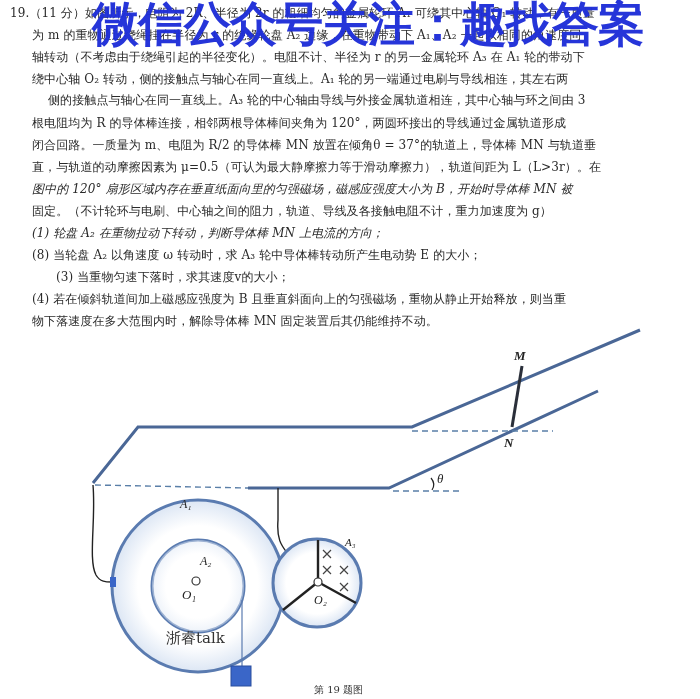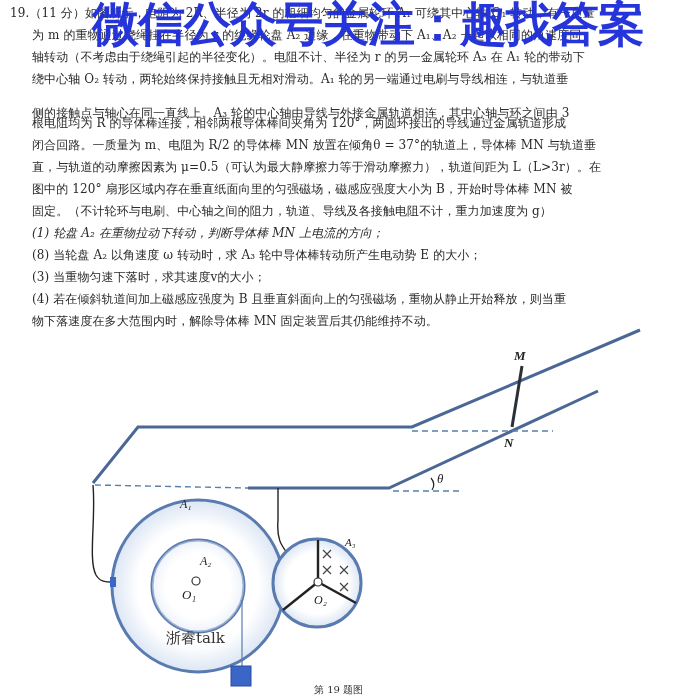--- a/index.html
+++ b/index.html
@@ -16,30 +16,30 @@
   .caption { position:absolute; left:314px; top:683px; font-size:10px; color:#333; white-space:nowrap; }
   .wm-talk { font-family:"DejaVu Serif", serif; fill:#333; }
 </style>
 </head>
 <body>
 
 <div class="text-block">
   <div class="line" style="top:0px;">19.（11 分）如图所示，电阻为 2R、半径为 2r 的粗细均匀的金属轮环 A₁ 可绕其中心轴 O₁ 转动，有一质量</div>
   <div class="line indent" style="top:22px;">为 m 的重物通过绕绳挂在半径为 r 的绝缘轮盘 A₂ 边缘，在重物带动下 A₁、A₂ 一起以相同的角速度同</div>
   <div class="line indent" style="top:44px;">轴转动（不考虑由于绕绳引起的半径变化）。电阻不计、半径为 r 的另一金属轮环 A₃ 在 A₁ 轮的带动下</div>
-  <div class="line indent" style="top:66px;">绕中心轴 O₂ 转动，两轮始终保持接触且无相对滑动。A₁ 轮的另一端通过电刷与导线相连，与轨道垂</div>
-  <div class="line indent" style="top:100px;">侧的接触点与轴心在同一直线上。A₃ 轮的中心轴由导线与外接金属轨道相连，其中心轴与环之间由 3</div>
+  <div class="line indent" style="top:66px;">绕中心轴 O₂ 转动，侧的接触点与轴心在同一直线上。A₁ 轮的另一端通过电刷与导线相连，其左右两</div>
+  <div class="line indent" style="top:87px;margin-left:16px;">侧的接触点与轴心在同一直线上。A₃ 轮的中心轴由导线与外接金属轨道相连，其中心轴与环之间由 3</div>
   <div class="line indent" style="top:110px;">根电阻均为 R 的导体棒连接，相邻两根导体棒间夹角为 120°，两圆环接出的导线通过金属轨道形成</div>
   <div class="line indent" style="top:132px;">闭合回路。一质量为 m、电阻为 R/2 的导体棒 MN 放置在倾角θ = 37°的轨道上，导体棒 MN 与轨道垂</div>
   <div class="line indent" style="top:154px;">直，与轨道的动摩擦因素为 μ=0.5（可认为最大静摩擦力等于滑动摩擦力），轨道间距为 L（L&gt;3r）。在</div>
-  <div class="line indent" style="top:176px;">图中的 120° 扇形区域内存在垂直纸面向里的匀强磁场，磁感应强度大小为 B，开始时导体棒 MN 被</div>
+  <div class="line indent" style="top:176px;font-style:italic;">图中的 120° 扇形区域内存在垂直纸面向里的匀强磁场，磁感应强度大小为 B，开始时导体棒 MN 被</div>
   <div class="line indent" style="top:198px;">固定。（不计轮环与电刷、中心轴之间的阻力，轨道、导线及各接触电阻不计，重力加速度为 g）</div>
   <div class="line indent" style="top:220px;font-style:italic;">(1) 轮盘 A₂ 在重物拉动下转动，判断导体棒 MN 上电流的方向；</div>
   <div class="line indent" style="top:242px;">(8) 当轮盘 A₂ 以角速度 ω 转动时，求 A₃ 轮中导体棒转动所产生电动势 E 的大小；</div>
-  <div class="line indent" style="top:264px;">(3) 当重物匀速下落时，求其速度v的大小；</div>
+  <div class="line indent" style="top:264px;margin-left:24px;">(3) 当重物匀速下落时，求其速度v的大小；</div>
   <div class="line indent" style="top:286px;">(4) 若在倾斜轨道间加上磁感应强度为 B 且垂直斜面向上的匀强磁场，重物从静止开始释放，则当重</div>
   <div class="line indent" style="top:308px;">物下落速度在多大范围内时，解除导体棒 MN 固定装置后其仍能维持不动。</div>
 </div>
 
 <div class="watermark">微信公众号关注：趣找答案</div>
 
 <svg width="700" height="699" viewBox="0 0 700 699">
   <defs>
     <radialGradient id="ringfill" cx="50%" cy="50%" r="50%">
       <stop offset="70%" stop-color="#ffffff"></stop>

